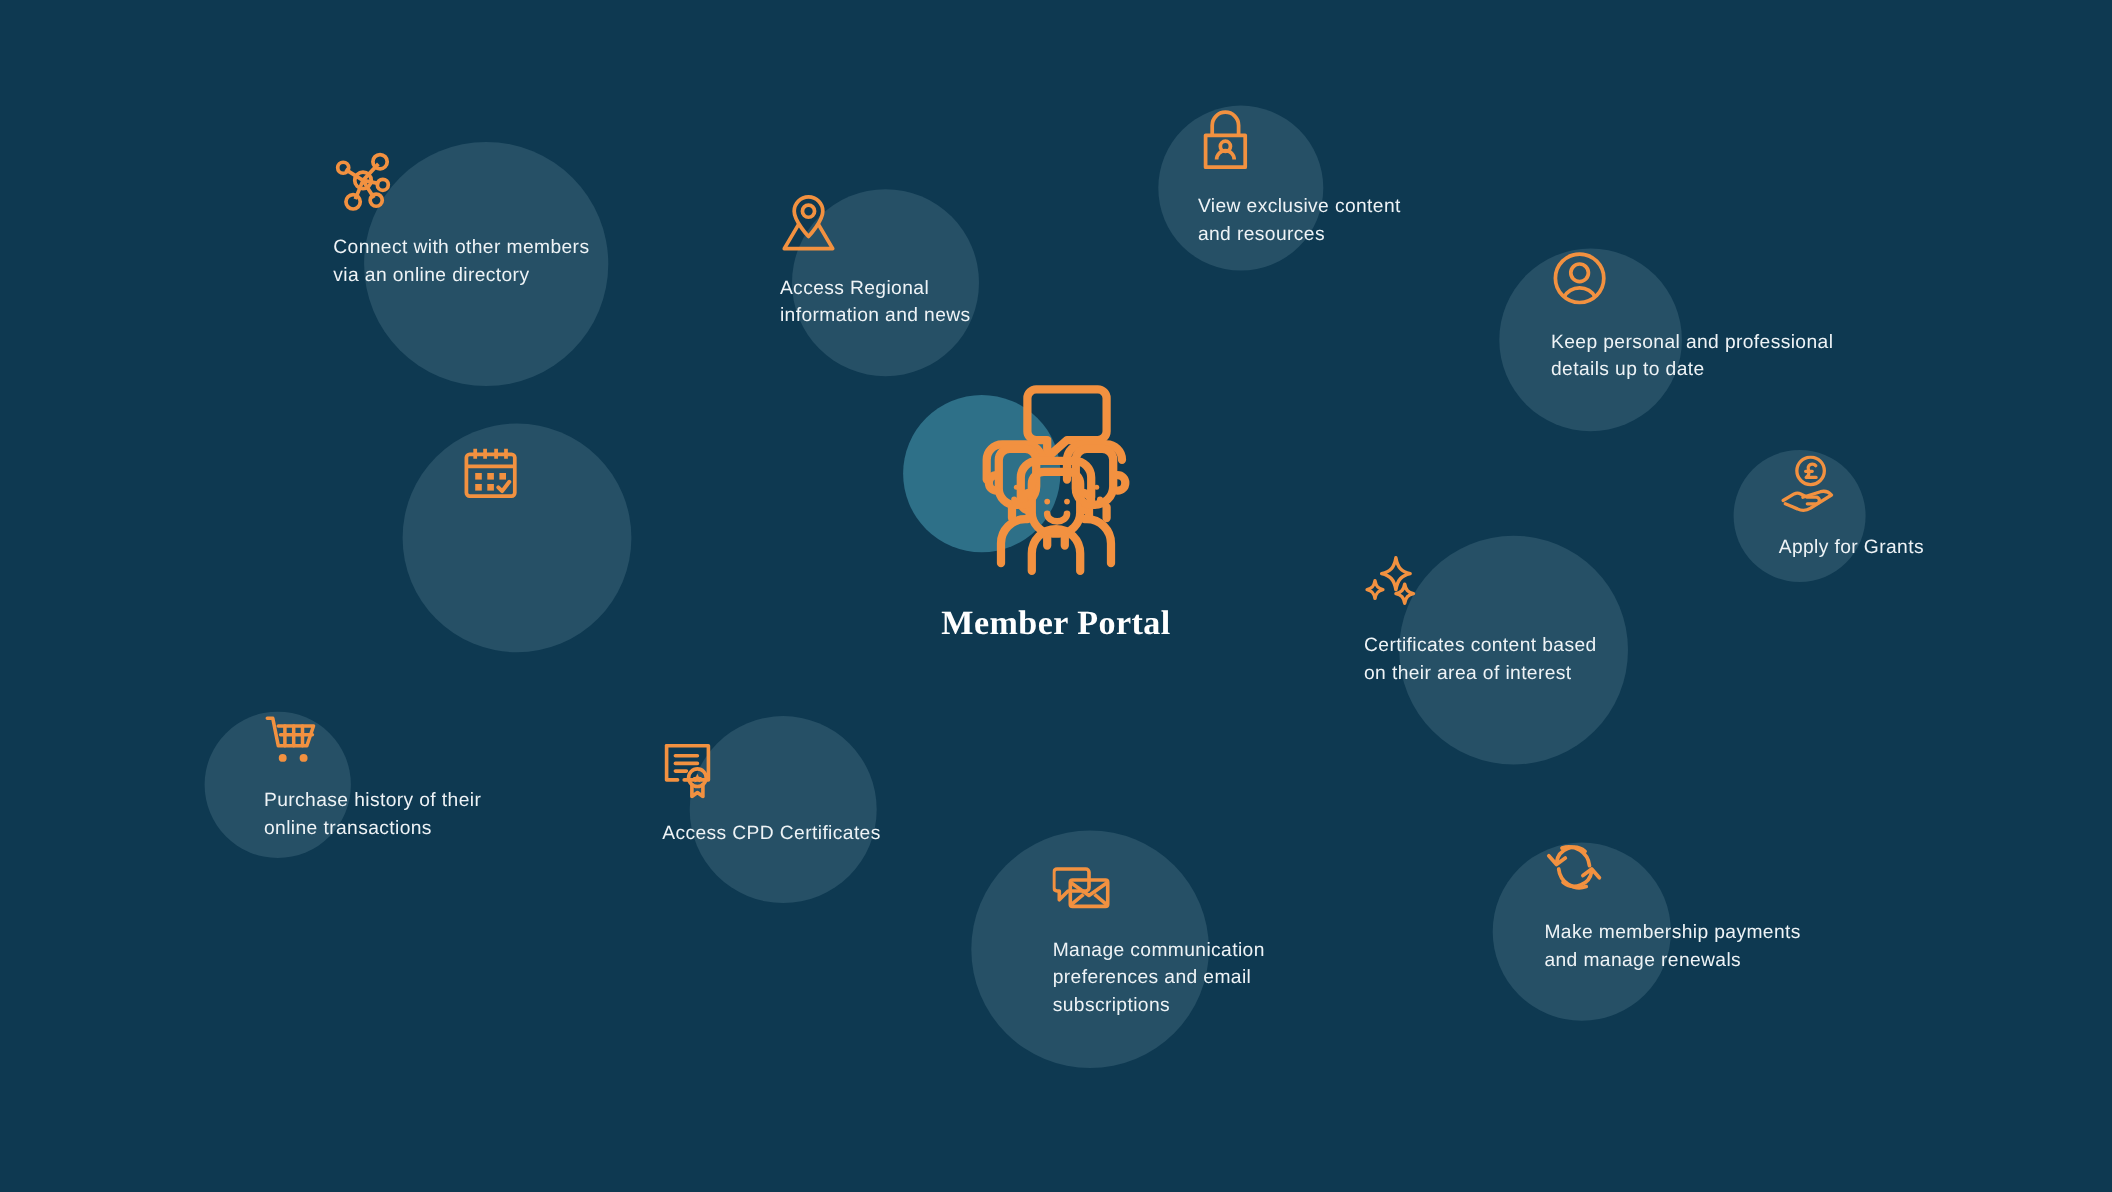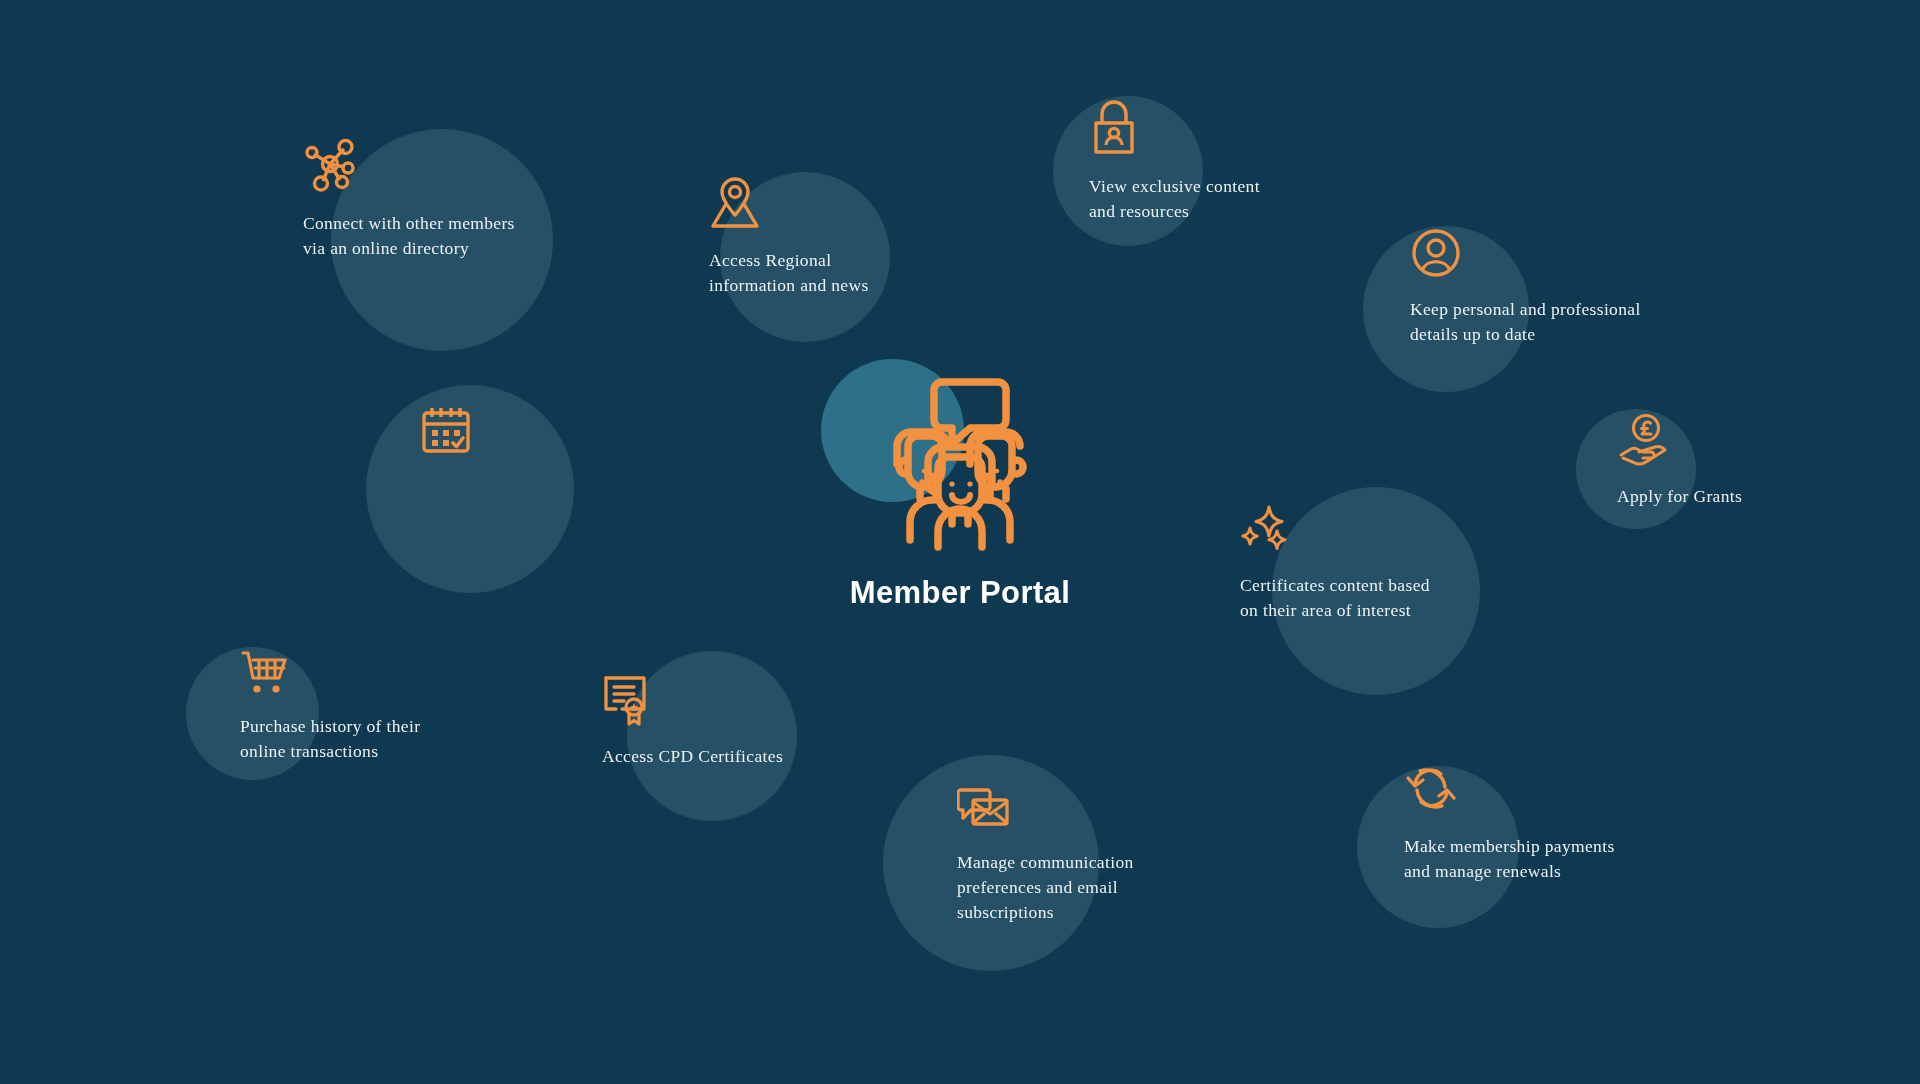--- a/index.html
+++ b/index.html
@@ -13,21 +13,21 @@
   #stage { position:absolute; inset:0; }
 
   .blob {
     position:absolute;
     border-radius:50%;
     background:#265066;
     pointer-events:none;
   }
   .blob.accent { background:#2e7088; }
 
-  .node { position:absolute;font-family:Liberation Serif, serif; }
+  .node { position:absolute; }
   .node .icon { display:block; }
   .node .label {
     color:#eef3f6;
     font-size:17.5px;
     line-height:1.42;
     letter-spacing:.35px;
     white-space:pre-line;
     margin-top:14px;
   }
 
@@ -54,21 +54,21 @@
   <div class="blob" style="left:1363px;top:226px;width:166px;height:166px;"></div>
   <div class="blob" style="left:1576px;top:409px;width:120px;height:120px;"></div>
   <div class="blob" style="left:366px;top:385px;width:208px;height:208px;"></div>
   <div class="blob" style="left:1272px;top:487px;width:208px;height:208px;"></div>
   <div class="blob" style="left:186px;top:647px;width:133px;height:133px;"></div>
   <div class="blob" style="left:627px;top:651px;width:170px;height:170px;"></div>
   <div class="blob" style="left:883px;top:755px;width:216px;height:216px;"></div>
   <div class="blob" style="left:1357px;top:766px;width:162px;height:162px;"></div>
   <div class="blob accent" style="left:821px;top:359px;width:143px;height:143px;"></div>
 
-  <div class="center" style="left:820px;top:372px;width:280px;">
+  <div class="center" style="left:820px;top:344px;width:280px;font-family:Liberation Serif, serif;">
     <span class="icon">
       <svg width="180" height="185" viewBox="0 0 180 185" fill="none" stroke="#f29140" stroke-width="7.5" stroke-linecap="round" stroke-linejoin="round">
 
         <path d="M72 10 h56 a8 8 0 0 1 8 8 v30 a8 8 0 0 1 -8 8 h-28 l-18 16 v-16 h-10 a8 8 0 0 1 -8 -8 v-30 a8 8 0 0 1 8 -8 z"></path>
 
         <path d="M27 92 v-18 a14 14 0 0 1 14 -14 h22 a14 14 0 0 1 14 14"></path>
         <path d="M38 80 v-6 a10 10 0 0 1 10 -10 h14 a10 10 0 0 1 10 10 v24 a17 17 0 0 1 -17 17 h-2 a15 15 0 0 1 -15 -15 z"></path>
         <path d="M36 88 a7 7 0 0 0 0 14"></path>
         <path d="M50 117 v10 M66 117 v10"></path>
         <path d="M40 168 v-18 a22 22 0 0 1 22 -22 h2"></path>

